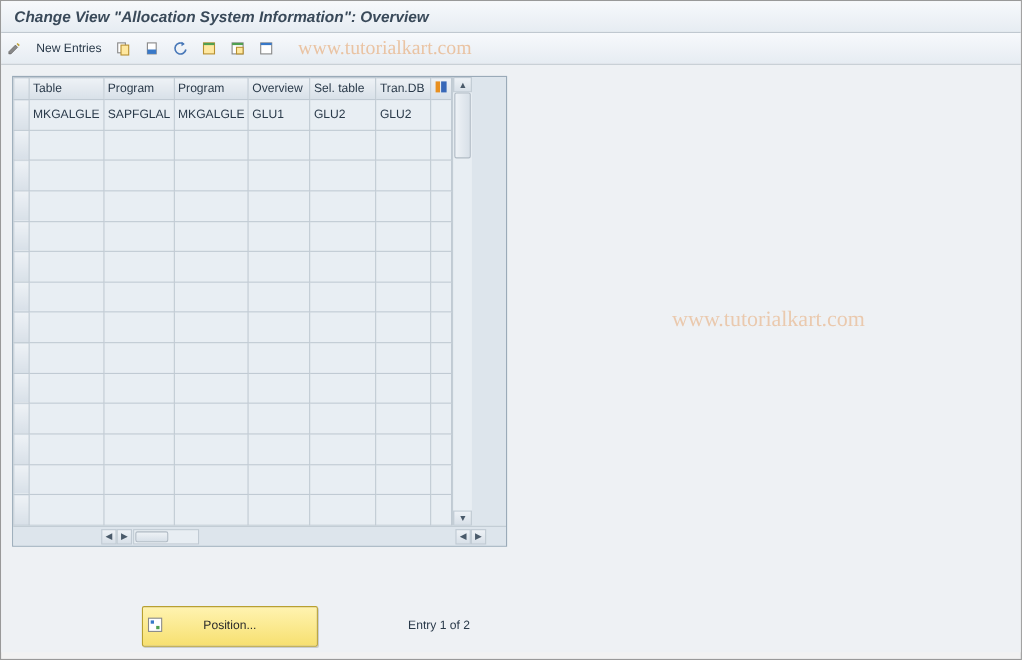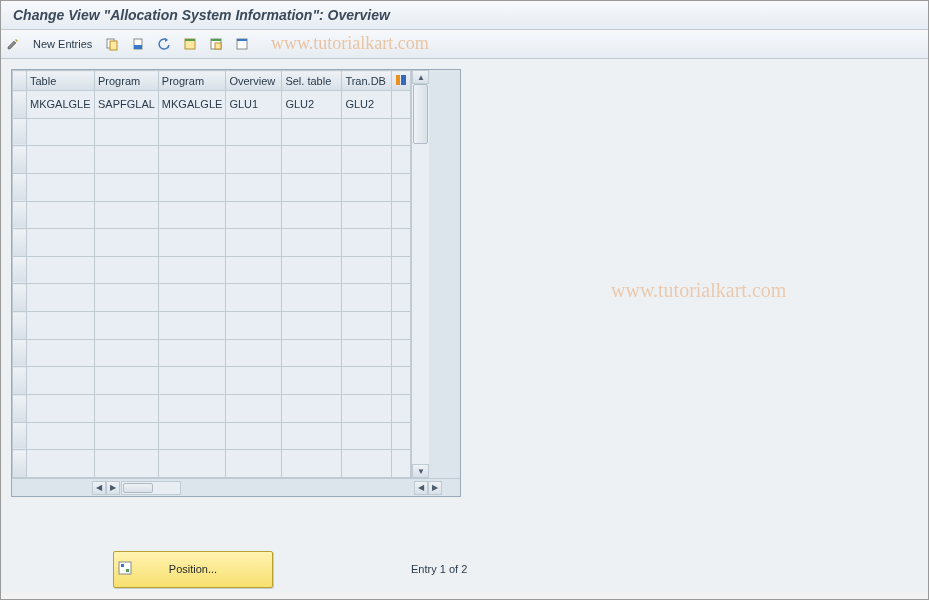--- a/index.html
+++ b/index.html
@@ -173,21 +173,21 @@
     .footer-area {
       position: absolute;
       bottom: 24px;
       left: 0;
       width: 100%;
       display: flex;
       align-items: center;
     }
     .position-btn {
       position: absolute;
-      left: 112px;
+      left: 128px;
       width: 160px;
       height: 37px;
       background: linear-gradient(#fff3b0, #f7e070);
       border: 1px solid #b8a030;
       border-radius: 2px;
       display: flex;
       align-items: center;
       justify-content: center;
       gap: 4px;
       cursor: pointer;
@@ -197,21 +197,20 @@
     }
     .position-btn .icon {
       position: absolute;
       left: 4px;
     }
     .entry-text {
       position: absolute;
       left: 370px;
       font-size: 11px;
       color: #2a3a4a;
-      margin-left: 40px;
     }
     .watermark2 {
       position: absolute;
       left: 610px;
       top: 220px;
       font-size: 20px;
       color: #e8b080;
       opacity: 0.6;
       pointer-events: none;
       font-family: "Comic Sans MS", cursive;

